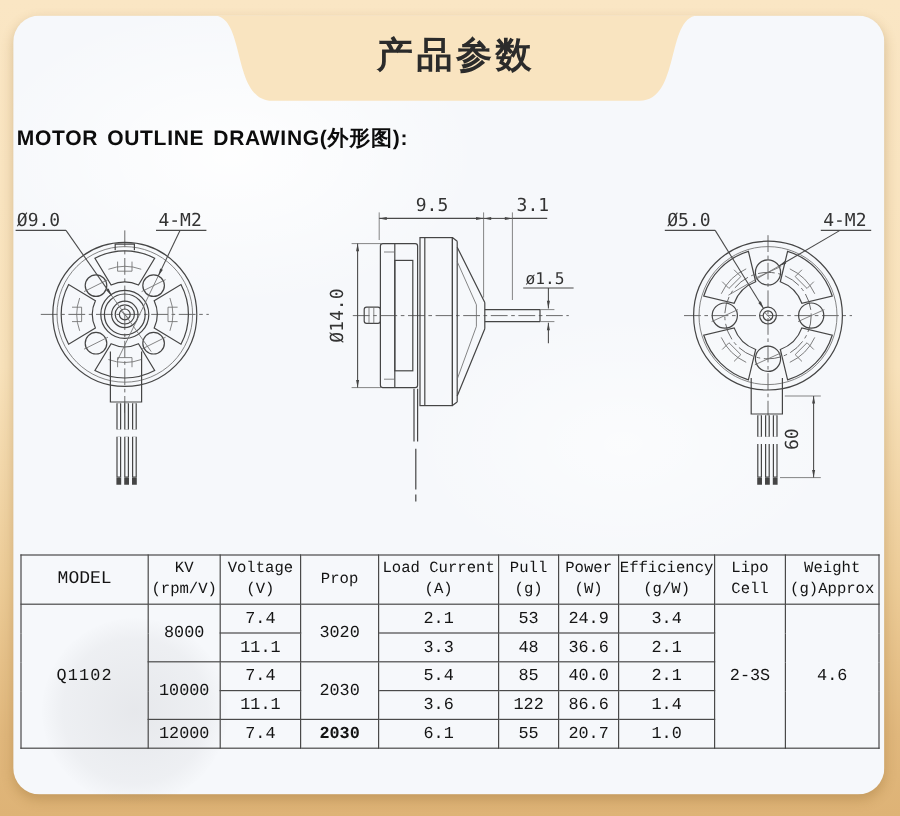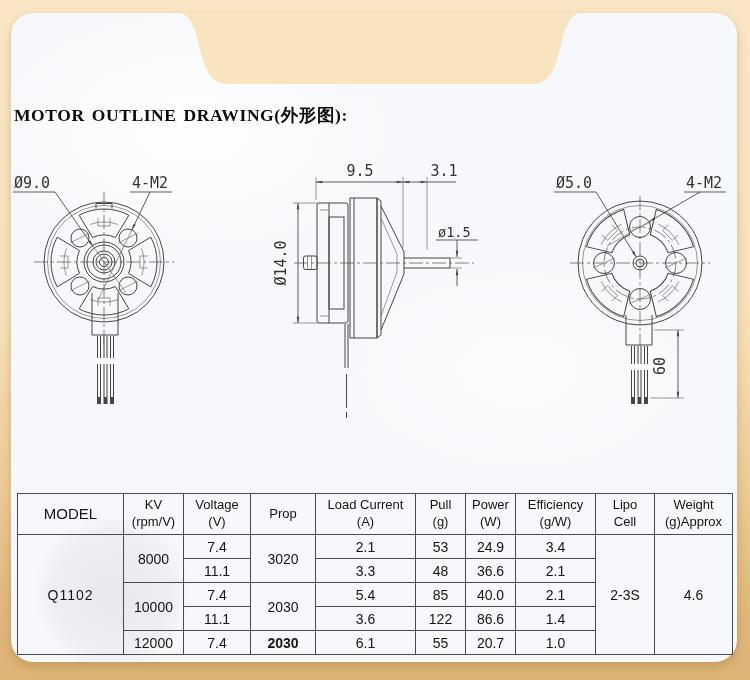--- a/index.html
+++ b/index.html
@@ -10,27 +10,27 @@
     background:
       radial-gradient(ellipse 300px 180px at 25% 18%, rgba(255,255,255,.9), rgba(255,255,255,0) 70%),
       radial-gradient(ellipse 260px 160px at 70% 55%, rgba(255,255,255,.55), rgba(255,255,255,0) 70%),
       #f6f8fb;
     box-shadow:0 4px 10px rgba(135,95,35,.30);}
   .tab-svg{position:absolute;left:165px;top:13px;width:430px;height:72px;z-index:3;}
   .page-title{position:absolute;left:165px;top:26px;width:430px;z-index:4;text-align:center;
     font-size:30px;font-weight:600;letter-spacing:3px;color:#2b2b2b;}
   .heading{position:absolute;left:14px;z-index:4;font-weight:700;font-size:17.5px;
     letter-spacing:.6px;word-spacing:2px;color:#0c0c0c;white-space:nowrap;}
-  .heading.outline{top:103px;font-family:Liberation Serif, serif;}
+  .heading.outline{top:103px;}
   .heading.perf{top:447px;}
   .drawings{position:absolute;left:0;top:140px;width:750px;height:300px;z-index:3;}
   .watermark{position:absolute;left:35px;top:515px;width:155px;height:155px;z-index:2;border-radius:50%;
     background:radial-gradient(circle,rgba(125,125,132,.13) 0%,rgba(125,125,132,.07) 55%,rgba(125,125,132,0) 72%);}
-  table.spec{position:absolute;left:17px;top:493px;z-index:4;width:715px;border-collapse:collapse;
-    table-layout:fixed;font-family:Liberation Sans, sans-serif;color:#141414;}
+  table.spec{position:absolute;left:17px;top:462px;z-index:4;width:715px;border-collapse:collapse;
+    table-layout:fixed;font-family:Liberation Mono, monospace;color:#141414;}
   table.spec th,table.spec td{border:1px solid #4a4a4a;text-align:center;vertical-align:middle;
     padding:0;background:transparent;}
   table.spec thead tr{height:41px;}
   table.spec tbody tr{height:24px;}
   table.spec th{font-weight:400;font-size:13px;line-height:1.3;white-space:pre-line;}
   table.spec td{font-size:14px;}
   td.model-cell{font-size:17px;letter-spacing:1px;}
   td.prop-bold{font-weight:700;}
   
   .ln{fill:none;stroke:#454545;stroke-width:1;}
@@ -44,20 +44,21 @@
 </style>
 </head>
 <body>
 
 <div class="page">
   <div class="card"></div>
 
   <svg class="tab-svg" viewBox="0 0 430 72" aria-hidden="true">
     <path d="M14,0 C40,2 28,71 62,71 L368,71 C402,71 390,2 416,0 Z" fill="#f9e4c0"></path>
   </svg>
+  <div class="page-title">产品参数</div>
 
   <div class="heading outline">MOTOR OUTLINE DRAWING(外形图):</div>
 
   <svg class="drawings" viewBox="0 0 750 300">
     <defs>
       <marker id="ah" viewBox="0 0 10 10" refX="10" refY="5" markerWidth="12" markerHeight="7" orient="auto-start-reverse">
         <path d="M0,3 L10,5 L0,7 Z" fill="#454545"></path>
       </marker>
       <g id="wedgeL">
         <path class="ln" d="M79.1,75.2 A53,53 0 0 1 128.9,75.2 L115.4,97.5 A27,27 0 0 0 92.6,97.5 Z"></path>

